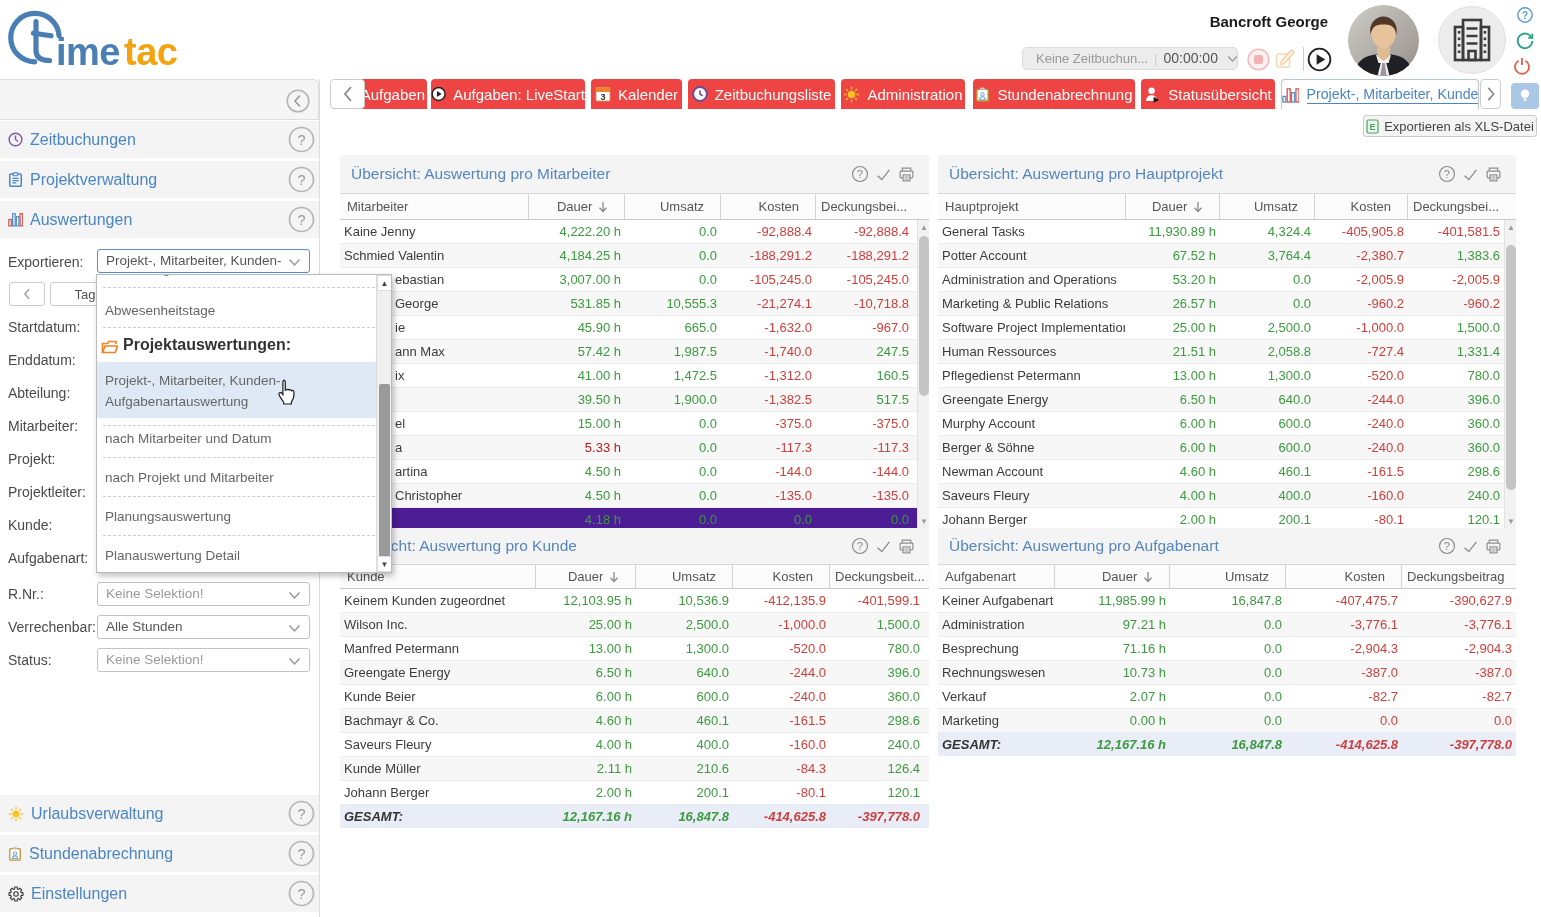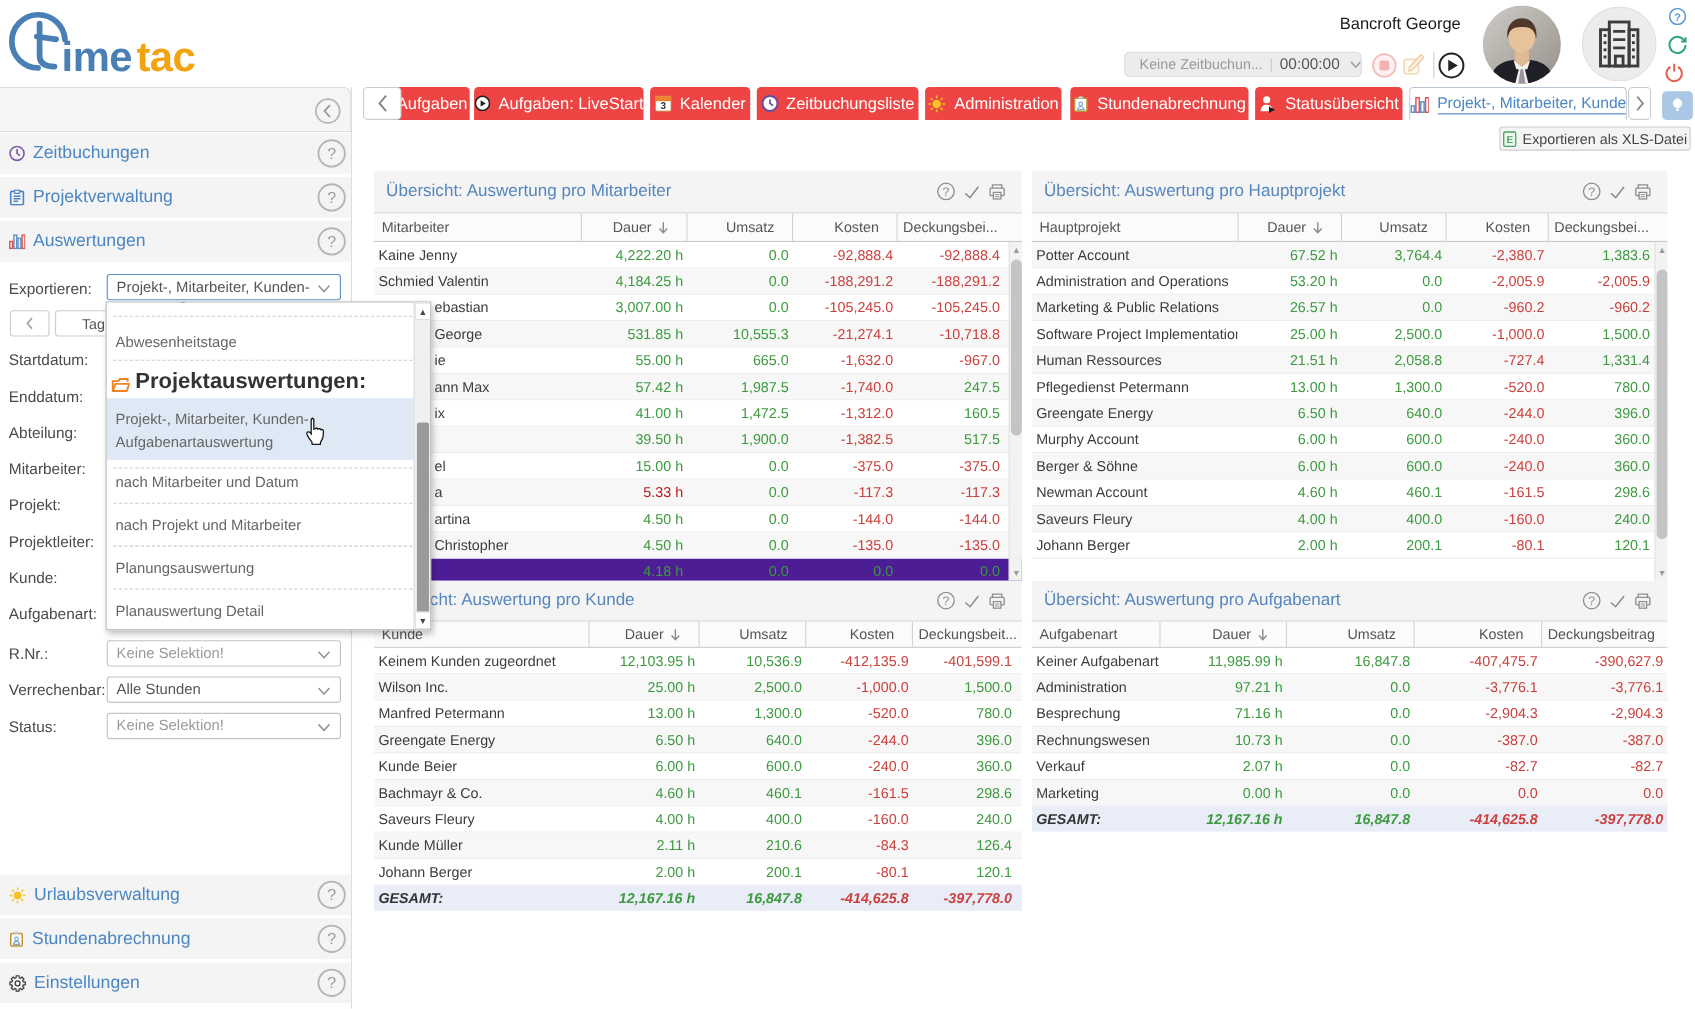--- a/index.html
+++ b/index.html
@@ -51,21 +51,21 @@
 <div id="app">
 <svg width="200" height="75" viewBox="0 0 200 75" style="position:absolute;left:0;top:0">
       <g fill="none" stroke="#4a7fb5" stroke-width="5.2" stroke-linecap="round">
         <path d="M59.1 35.9A24.2 24.2 0 1 0 34.6 61.8"></path>
         <path d="M36 21.5v29q0 10 13.5 10"></path>
         <path d="M33.5 33.2 51 35.8"></path>
       </g>
       <text x="56" y="64.5" font-family="Liberation Sans" font-weight="bold" font-size="38" fill="#4a7fb5" letter-spacing="-0.5">ime</text>
       <text x="124" y="64.5" font-family="Liberation Sans" font-weight="bold" font-size="38" fill="#f2a30f" letter-spacing="-0.5">tac</text>
     </svg>
-<div style="position:absolute;left:1100px;top:13px;width:228px;text-align:right;font-size:15px;font-weight:normal;color:#1a1a1a;white-space:nowrap">Bancroft George</div>
+<div style="position:absolute;left:1100px;top:13px;width:228px;text-align:right;font-size:15px;font-weight:bold;color:#1a1a1a;white-space:nowrap">Bancroft George</div>
 <div style="position:absolute;left:1022px;top:47px;width:216px;height:23px;background:#ececec;border:1px solid #dcdcdc;border-radius:5px;line-height:21px;font-size:13px;white-space:nowrap;overflow:hidden"><span style="color:#999;margin-left:13px">Keine Zeitbuchun...</span><span style="color:#ccc;margin:0 6px">|</span><span style="color:#555;font-size:14px">00:00:00</span><svg width="11" height="8" viewBox="0 0 13 9" style="margin-left:9px">
         <path d="M1.5 1.5 6.5 7l5-5.5" fill="none" stroke="#999" stroke-width="1.6"></path>
       </svg></div>
     <svg width="23" height="23" viewBox="0 0 23 23" style="position:absolute;left:1247px;top:48px">
       <circle cx="11.5" cy="11.5" r="10.3" fill="#fdf0f0" stroke="#f2bcbc" stroke-width="1.6"></circle>
       <rect x="7" y="7" width="9" height="9" rx="2" fill="#f3b3b3"></rect>
     </svg>
     <svg width="24" height="24" viewBox="0 0 24 24" style="position:absolute;left:1274px;top:47px">
       <rect x="2.5" y="7" width="13" height="13" rx="2" fill="#fffdf9" stroke="#f3d8b6" stroke-width="1.5"></rect>
       <path d="M7 17.5 9.8 16.7 19.5 6.2a1.9 1.9 0 0 0-2.7-2.6L7.2 14.3z" fill="#fdf3e8" stroke="#f0cfa4" stroke-width="1.4"></path>
@@ -370,21 +370,21 @@
         </div>
         <div class="row" style="background:#f7f7f7">
           <div class="c0" style="width:188px;padding-left:55px">George</div>
           <div class="cn" style="width:96px;color:#3c9a3f">531.85 h</div>
           <div class="cn" style="width:96px;color:#3c9a3f">10,555.3</div>
           <div class="cn" style="width:95px;color:#cb403d">-21,274.1</div>
           <div class="cn" style="width:102px;color:#cb403d;padding-right:8px">-10,718.8</div>
         </div>
         <div class="row" style="background:#fff">
           <div class="c0" style="width:188px;padding-left:55px">ie</div>
-          <div class="cn" style="width:96px;color:#3c9a3f">55.00 h</div>
+          <div class="cn" style="width:96px;color:#3c9a3f">45.90 h</div>
           <div class="cn" style="width:96px;color:#3c9a3f">665.0</div>
           <div class="cn" style="width:95px;color:#cb403d">-1,632.0</div>
           <div class="cn" style="width:102px;color:#cb403d;padding-right:8px">-967.0</div>
         </div>
         <div class="row" style="background:#f7f7f7">
           <div class="c0" style="width:188px;padding-left:55px">ann Max</div>
           <div class="cn" style="width:96px;color:#3c9a3f">57.42 h</div>
           <div class="cn" style="width:96px;color:#3c9a3f">1,987.5</div>
           <div class="cn" style="width:95px;color:#cb403d">-1,740.0</div>
           <div class="cn" style="width:102px;color:#3c9a3f;padding-right:8px">247.5</div>
@@ -467,20 +467,27 @@
       <div class="hrow">
         <div class="h0" style="width:187px">Hauptprojekt</div>
         <div class="hn" style="width:94px">Dauer <svg class="sdn" width="10" height="12" viewBox="0 0 10 12">
             <path d="M5 1v9M1.5 6.8 5 10.5 8.5 6.8" fill="none" stroke="#8a8a8a" stroke-width="1.3"></path>
           </svg></div>
         <div class="hn" style="width:95px">Umsatz</div>
         <div class="hn" style="width:93px">Kosten</div>
         <div class="hd" style="width:97px">Deckungsbei...</div>
       </div>
       <div class="body">
+        <div class="row" style="background:#fff">
+          <div class="c0" style="width:187px">General Tasks</div>
+          <div class="cn" style="width:94px;color:#3c9a3f">11,930.89 h</div>
+          <div class="cn" style="width:95px;color:#3c9a3f">4,324.4</div>
+          <div class="cn" style="width:93px;color:#cb403d">-405,905.8</div>
+          <div class="cn" style="width:97px;color:#cb403d;padding-right:4px">-401,581.5</div>
+        </div>
         <div class="row" style="background:#f7f7f7">
           <div class="c0" style="width:187px">Potter Account</div>
           <div class="cn" style="width:94px;color:#3c9a3f">67.52 h</div>
           <div class="cn" style="width:95px;color:#3c9a3f">3,764.4</div>
           <div class="cn" style="width:93px;color:#cb403d">-2,380.7</div>
           <div class="cn" style="width:97px;color:#3c9a3f;padding-right:4px">1,383.6</div>
         </div>
         <div class="row" style="background:#fff">
           <div class="c0" style="width:187px">Administration and Operations</div>
           <div class="cn" style="width:94px;color:#3c9a3f">53.20 h</div>
@@ -747,21 +754,21 @@
       </div>
     </div>
 <div class="ddwrap">
       <div class="dditem" style="top:-16px;height:18px">Urlaubstage</div>
       <div class="ddsep" style="top:12px"></div>
       <div class="dditem" style="top:26px">Abwesenheitstage</div>
       <div class="ddsep" style="top:52px"></div>
       <div style="position:absolute;left:4px;top:61px;height:20px"><svg width="17" height="15" viewBox="0 0 17 15" style="vertical-align:-2px">
           <path d="M1.5 13.5v-9h5l1.5-2h7v2.5" fill="none" stroke="#ef8423" stroke-width="1.7"></path>
           <path d="M1.5 13.5 4 7h12.5l-2.3 6.5z" fill="#fff" stroke="#ef8423" stroke-width="1.7"></path>
-        </svg><span style="font-weight:bold;color:#333;font-size:20px;margin-left:5px;vertical-align:2px">Projektauswertungen:</span></div>
+        </svg><span style="font-weight:bold;color:#333;font-size:16px;margin-left:5px;vertical-align:2px">Projektauswertungen:</span></div>
       <div class="ddhl">Projekt-, Mitarbeiter, Kunden-<br>Aufgabenartauswertung</div>
       <svg style="position:absolute;left:178px;top:103px" width="24" height="27" viewBox="0 0 24 27">
         <path d="M8.5 2.2c1 0 1.8.8 1.8 1.8v8.2l1.1-.2c.5-1 2.2-.9 2.7.1.7-.7 2.3-.4 2.6.6.8-.5 2.3-.1 2.3 1.2 0 2.5-.1 4.4-.5 5.8-.3 1.2-.9 2.4-1.5 3.2-.5.7-.7 1.6-.7 2.4v.7h-7.5v-.6c0-1-.4-1.9-1-2.6-1.2-1.4-2.2-2.9-3.2-4.8-.5-.9-1.3-2.2-.4-3 .8-.7 2.1-.4 2.7.3l1 1.2V4c0-1 .8-1.8 1.6-1.8z" fill="#fff" stroke="#1a1a1a" stroke-width="1.2"></path>
       </svg>
       <div class="ddsep" style="top:150px"></div>
       <div class="dditem" style="top:154px">nach Mitarbeiter und Datum</div>
       <div class="ddsep" style="top:182px"></div>
       <div class="dditem" style="top:193px">nach Projekt und Mitarbeiter</div>
       <div class="ddsep" style="top:221px"></div>
       <div class="dditem" style="top:232px">Planungsauswertung</div>

